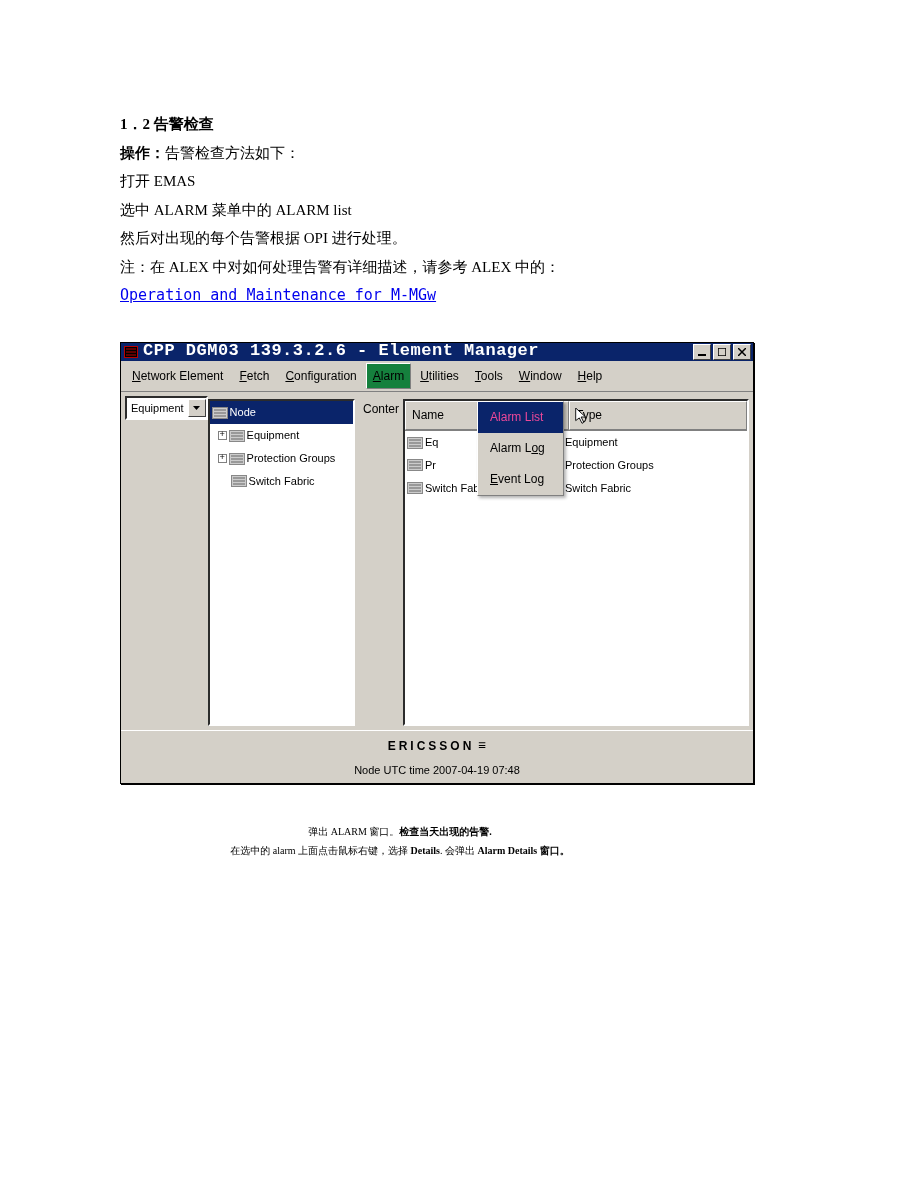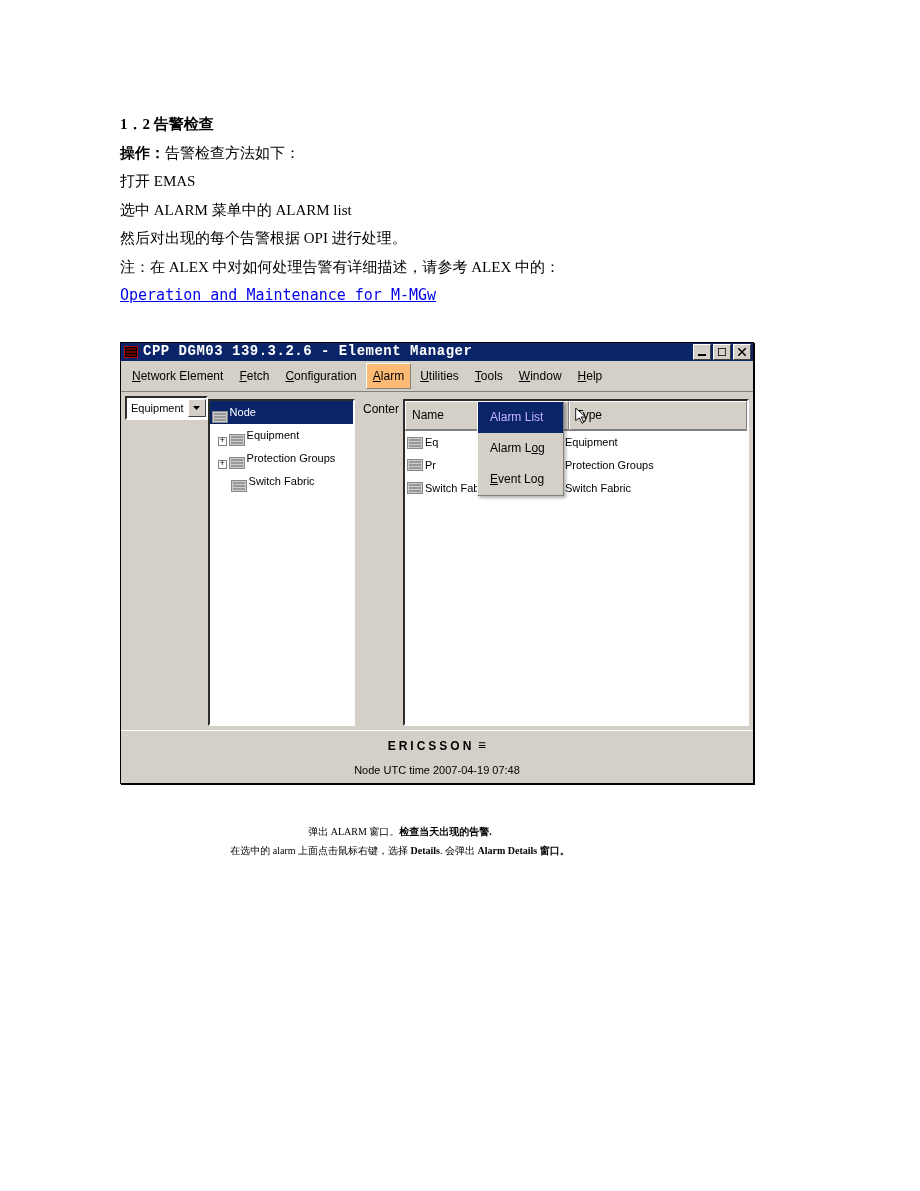--- a/index.html
+++ b/index.html
@@ -52,21 +52,21 @@
   }
   .titlebar-icon {
     width: 16px; height: 14px;
     display: flex; align-items: center; justify-content: center;
     margin-right: 4px;
   }
   .titlebar-icon svg { display:block }
   .titlebar-title {
     flex: 1;
     font-family: "MS Sans Serif", "Courier New", monospace;
-    font-size: 14px;
+    font-size: 17px;
     font-weight: bold;
     letter-spacing: 0.5px;
   }
   .titlebar-btns { display: flex; gap: 2px; }
   .winbtn {
     width: 16px; height: 14px;
     background: #D4D0C8;
     border: 1px solid #fff;
     border-right-color: #404040;
     border-bottom-color: #404040;
@@ -83,21 +83,21 @@
     gap: 2px;
     background: #D4D0C8;
     border-bottom: 1px solid #808080;
   }
   .menu-item {
     padding: 2px 7px;
     font-size: 12px;
   }
   .menu-item .ul { text-decoration: underline; }
   .menu-item.open {
-    background: #fdba74;
+    background: #15803d;
     border: 1px solid #fff;
     border-right-color: #808080;
     border-bottom-color: #808080;
     padding: 1px 6px;
   }
 
   .client {
     display: flex;
     padding: 4px;
     gap: 4px;
@@ -136,21 +136,21 @@
     background: #fff;
     border: 2px inset #fff;
     border-top-color: #808080;
     border-left-color: #808080;
     margin-top: 3px;
     position: relative;
     overflow: hidden;
   }
   .tree-row, .list-row {
     display: flex;
-    align-items: flex-end;
+    align-items: center;
     padding: 1px 2px;
     gap: 2px;
     white-space: nowrap;
   }
   .tree-row.selected, .list-row.selected {
     background: #0A246A;
     color: #fff;
   }
   .tree-row.selected .node-label-box {
      background: #0A246A; color: #fff;
@@ -205,21 +205,21 @@
     z-index: 10;
   }
   .dd-item {
     padding: 4px 18px 4px 12px;
     font-size: 12px;
     white-space: nowrap;
   }
   .dd-item .ul { text-decoration: underline; }
   .dd-item.hover {
     background: #0A246A;
-    color: #c4b5fd;
+    color: #ec4899;
   }
   .cursor {
     position: absolute;
     top: 7px;
     left: 170px;
     width: 14px; height: 18px;
     z-index: 20;
     pointer-events: none;
   }
 

